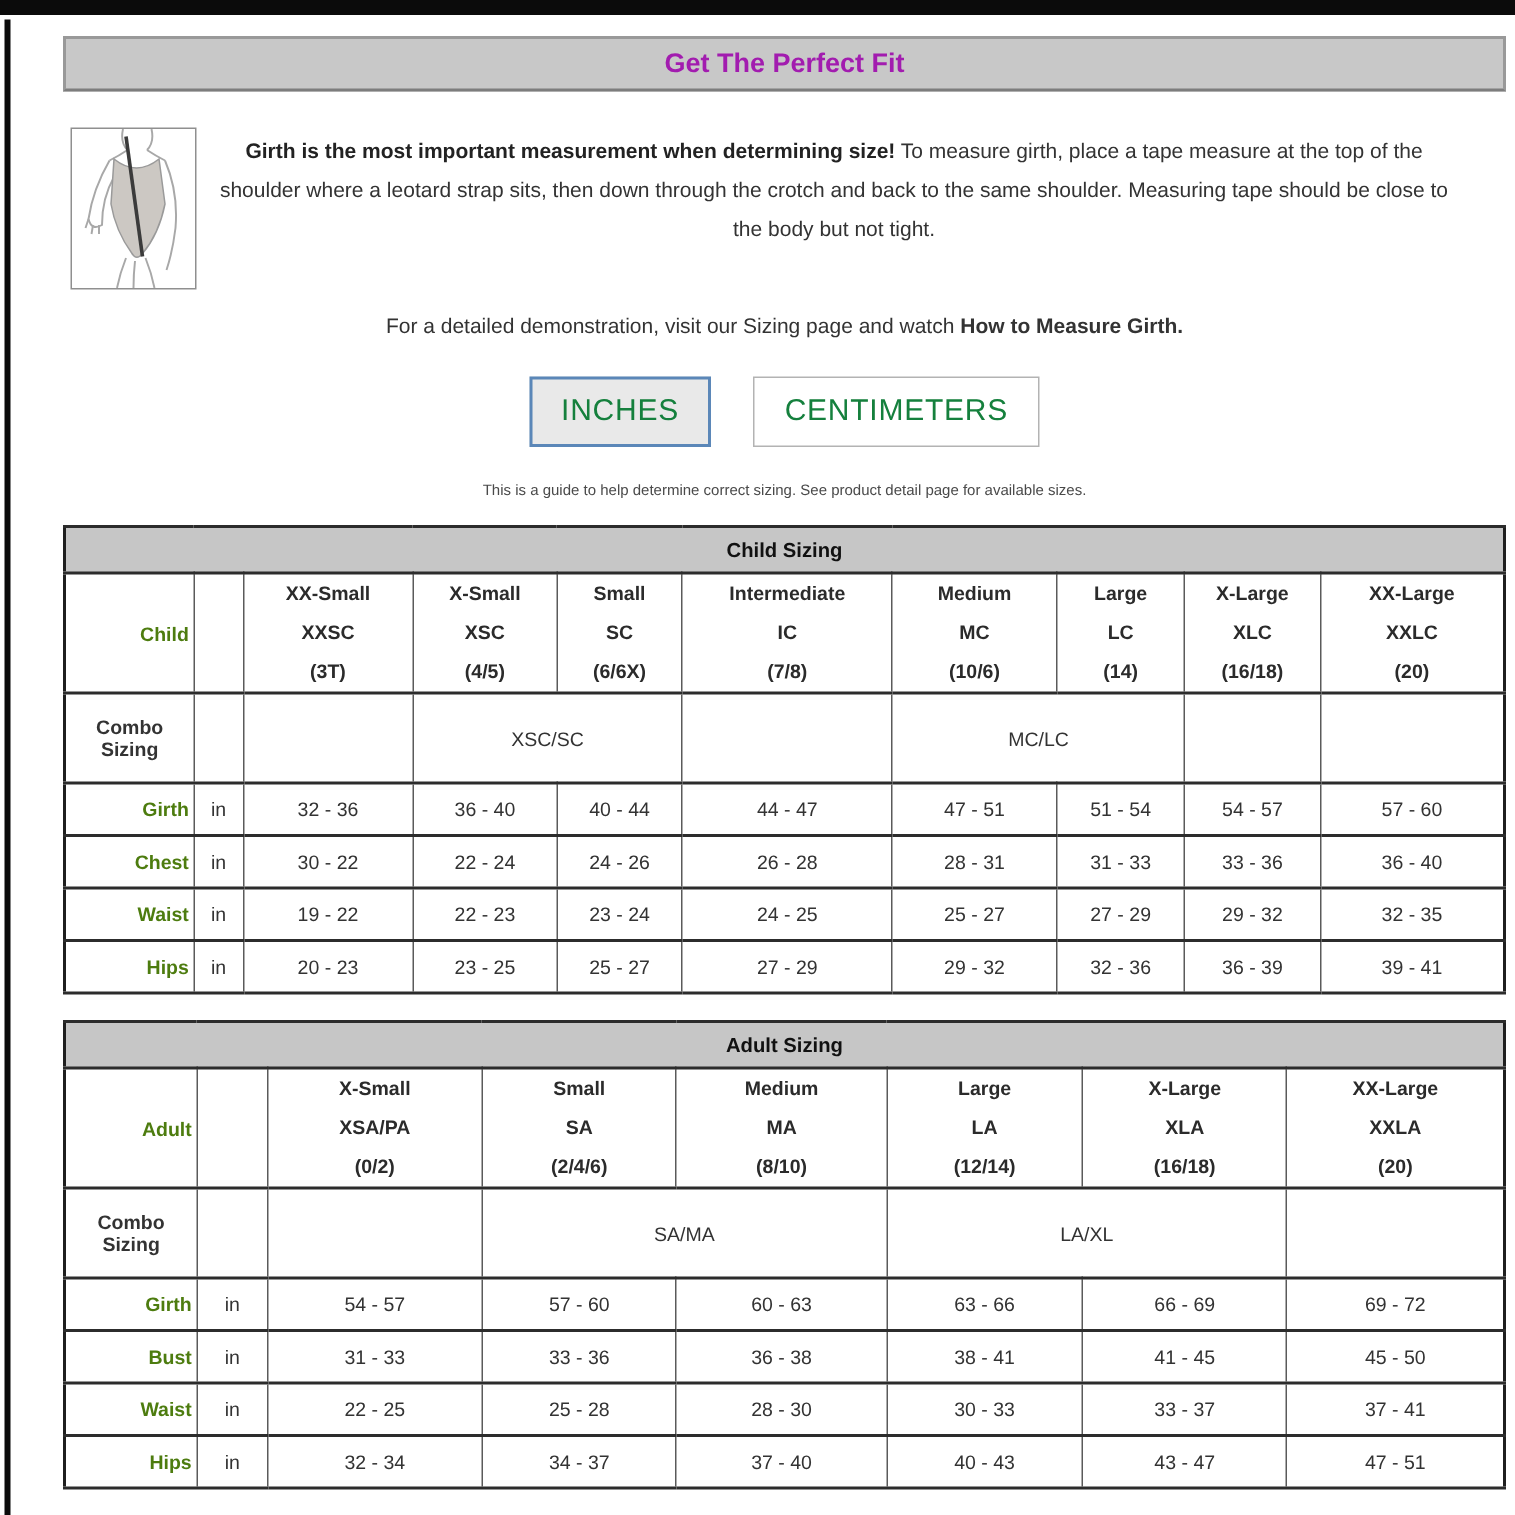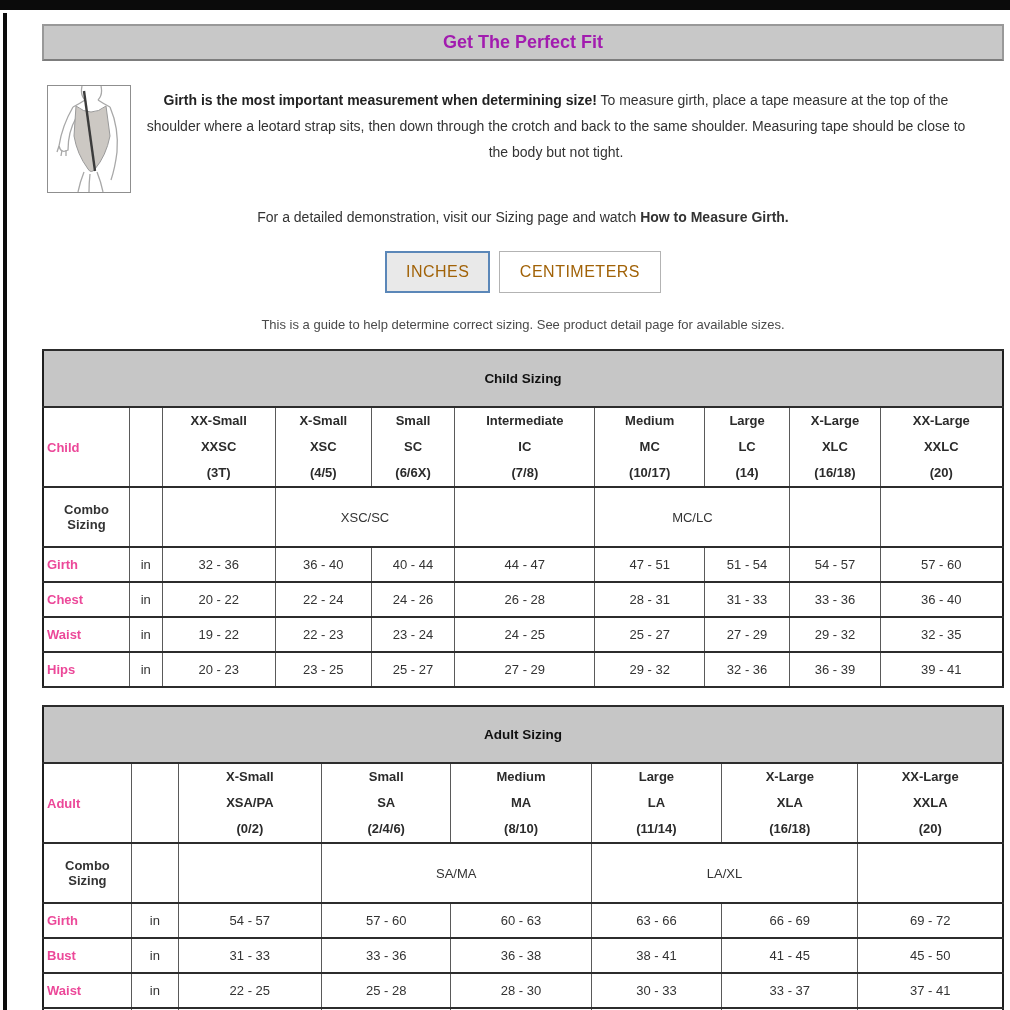--- a/index.html
+++ b/index.html
@@ -44,38 +44,38 @@
     margin: 2px 8px 0 10px;
     max-width: 830px;
   }
   .intro-text b { color: #222; }
 
   .demo-line { text-align: center; font-size: 14px; color: #333; margin: 16px 0 0 0; }
 
   .unit-buttons { text-align: center; margin-top: 26px; }
   .unit-btn {
     font-family: "Liberation Sans", sans-serif;
-    font-size: 16px;
-    color: #a16207;
+    font-size: 20px;
+    color: #15803d;
     letter-spacing: 0.5px;
     background: #ffffff;
     border: 1px solid #b3b3b3;
     padding: 11px 20px;
     min-width: 98px;
-    margin: 0 2px;
+    margin: 0 12px;
     cursor: pointer;
     vertical-align: middle;
   }
   .unit-btn.selected {
     background: #e9e9e9;
     border: 2px solid #5b87b8;
     padding: 10px 19px;
   }
 
-  .guide-note { text-align: center; font-size: 13px; color: #4a4a4a; margin: 24px 0 0 0; }
+  .guide-note { text-align: center; font-size: 10px; color: #4a4a4a; margin: 24px 0 0 0; }
 
   .size-table {
     width: 100%;
     border-collapse: collapse;
     table-layout: fixed;
     margin-top: 17px;
     border: 2px solid #1f1f1f;
   }
   .size-table td {
     border: 1px solid #5a5a5a;
@@ -83,35 +83,35 @@
     border-bottom: 2px solid #2c2c2c;
     vertical-align: middle;
     overflow: hidden;
   }
   .size-table td.caption {
     background: #c6c6c6;
     font-weight: bold;
     font-size: 13.5px;
     color: #111;
     text-align: center;
-    padding: 20px 0;
+    padding: 7px 0;
   }
   .size-table td.colhead {
     font-weight: bold;
     font-size: 13px;
     color: #2b2b2b;
     text-align: center;
     line-height: 26px;
     padding: 0 2px;
   }
   .size-table td.rowlabel {
     font-weight: bold;
     font-size: 13px;
-    color: #ec4899;
-    text-align: left;
+    color: #4d7c0f;
+    text-align: right;
     padding: 4px 3px;
   }
   .size-table td.combo { text-align: center; font-size: 13px; color: #333; height: 50px; }
   .size-table td.unit, .size-table td.val {
     text-align: center;
     font-size: 13px;
     color: #333;
     padding: 9px 0;
   }
 </style>
@@ -193,21 +193,21 @@
               <div>(6/6X)</div>
             </td>
             <td class="colhead">
               <div>Intermediate</div>
               <div>IC</div>
               <div>(7/8)</div>
             </td>
             <td class="colhead">
               <div>Medium</div>
               <div>MC</div>
-              <div>(10/17)</div>
+              <div>(10/6)</div>
             </td>
             <td class="colhead">
               <div>Large</div>
               <div>LC</div>
               <div>(14)</div>
             </td>
             <td class="colhead">
               <div>X-Large</div>
               <div>XLC</div>
               <div>(16/18)</div>
@@ -236,21 +236,21 @@
             <td class="val">40 - 44</td>
             <td class="val">44 - 47</td>
             <td class="val">47 - 51</td>
             <td class="val">51 - 54</td>
             <td class="val">54 - 57</td>
             <td class="val">57 - 60</td>
           </tr>
           <tr>
             <td class="rowlabel">Chest</td>
             <td class="unit">in</td>
-            <td class="val">20 - 22</td>
+            <td class="val">30 - 22</td>
             <td class="val">22 - 24</td>
             <td class="val">24 - 26</td>
             <td class="val">26 - 28</td>
             <td class="val">28 - 31</td>
             <td class="val">31 - 33</td>
             <td class="val">33 - 36</td>
             <td class="val">36 - 40</td>
           </tr>
           <tr>
             <td class="rowlabel">Waist</td>
@@ -309,21 +309,21 @@
               <div>(2/4/6)</div>
             </td>
             <td class="colhead">
               <div>Medium</div>
               <div>MA</div>
               <div>(8/10)</div>
             </td>
             <td class="colhead">
               <div>Large</div>
               <div>LA</div>
-              <div>(11/14)</div>
+              <div>(12/14)</div>
             </td>
             <td class="colhead">
               <div>X-Large</div>
               <div>XLA</div>
               <div>(16/18)</div>
             </td>
             <td class="colhead">
               <div>XX-Large</div>
               <div>XXLA</div>
               <div>(20)</div>

